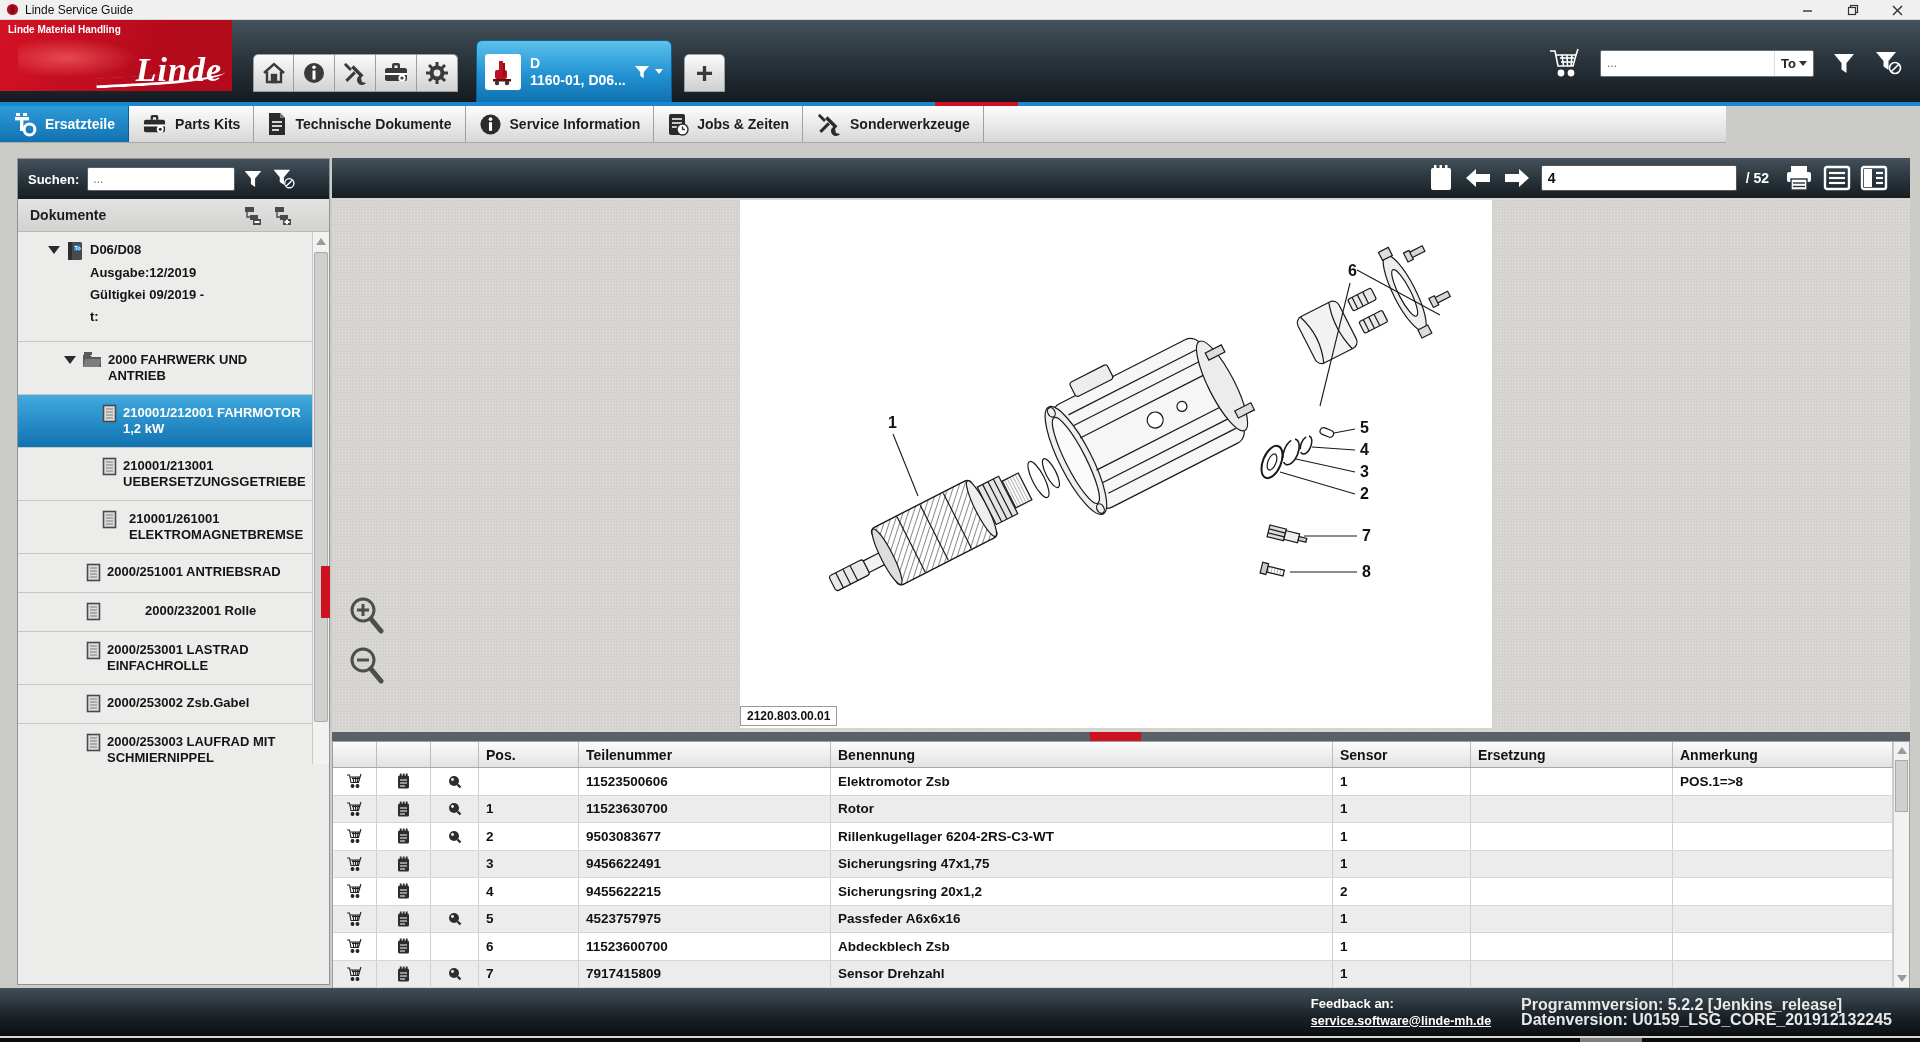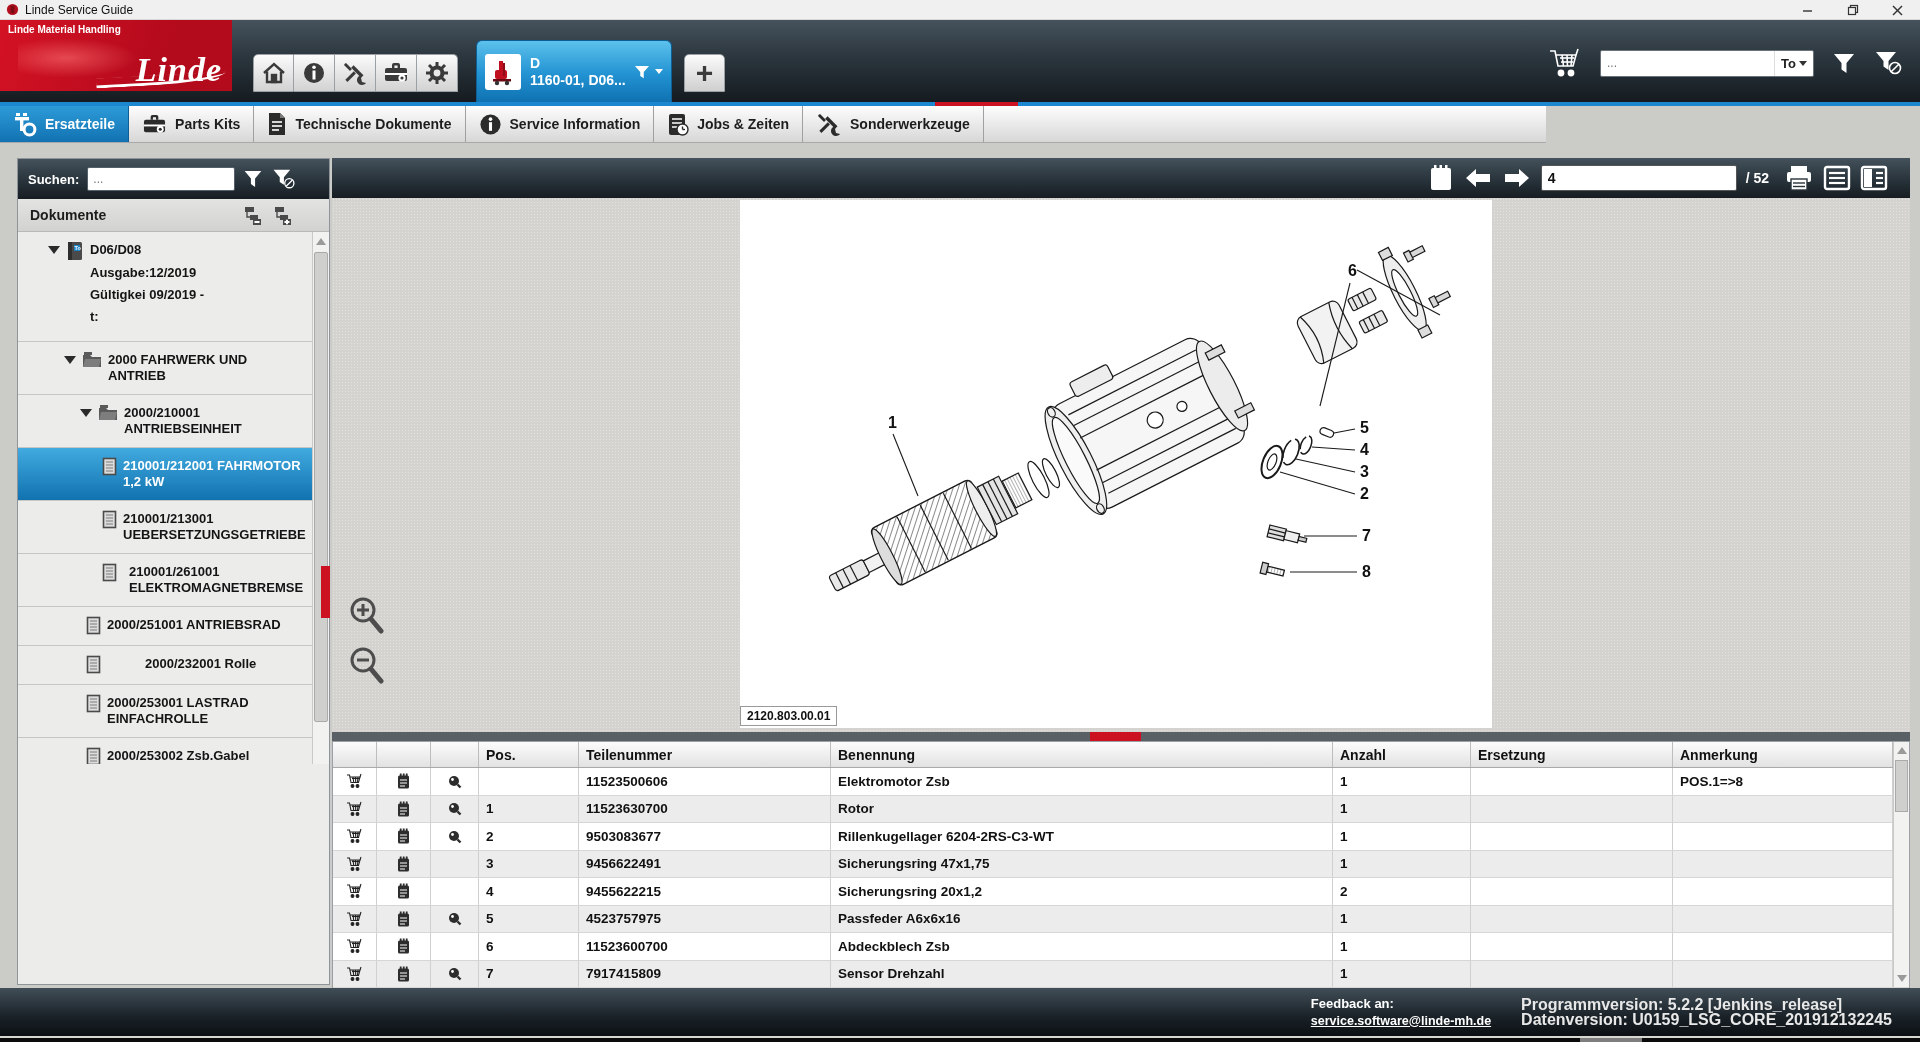--- a/index.html
+++ b/index.html
@@ -54,21 +54,21 @@
                      font-family:"Liberation Sans",sans-serif; color:#333; background:transparent; min-width:0;}
   .scope { display:flex; align-items:center; gap:3px; padding:0 6px; height:100%; border-left:1px solid #ddd;
            font-size:13px; font-weight:bold; color:#222; }
   .caret { width:0; height:0; border-left:4px solid transparent; border-right:4px solid transparent;
            border-top:5px solid #333; }
 
   .accentline { position:absolute; left:0; top:102px; width:1920px; height:4px; background:#1b87cf; }
   .accentline .redseg { position:absolute; left:935px; top:0; width:83px; height:4px; background:#cc1120; }
 
   
-  .navrow { position:absolute; left:0; top:106px; width:1546px; height:37px;
+  .navrow { position:absolute; left:0; top:106px; width:1726px; height:37px;
             background:linear-gradient(#fdfdfd,#d7d7d7); border-bottom:1px solid #a9a9a9; display:flex; }
   .navtab { display:flex; align-items:center; gap:8px; padding:0 13px; border-right:1px solid #a0a0a0;
             font-size:14px; font-weight:bold; color:#1d1d1d; }
   .navtab.active { background:linear-gradient(#2d9bd8,#1272b2); color:#fff; border-right-color:#0d5f96; }
 
   
   .sidebar { position:absolute; left:17px; top:158px; width:313px; height:827px;
              border:1px solid #8e9499; background:#ececea; }
   .sb-search { height:40px; background:linear-gradient(#45525b,#28333b 55%,#171d22);
                display:flex; align-items:center; padding:0 10px; gap:8px; }
@@ -440,31 +440,20 @@
           <div class="tree-item" style="padding-left: 46px;">
             <span class="exp"></span>
             <span class="ticon">
               <svg width="20" height="17" viewBox="0 0 20 17">
                 <path d="M1,4 H8 L10,6 H19 V16 H1 Z" fill="#5a5a5a"></path>
                 <path d="M3,8 H19 L17,16 H1 Z" fill="#7d7d7d"></path>
                 <rect x="2" y="1" width="8" height="3" fill="#5a5a5a"></rect>
               </svg>
             </span>
             <div><span>2000 FAHRWERK UND ANTRIEB</span></div>
-          </div>
-          <div class="tree-item" style="padding-left: 62px;">
-            <span class="exp"></span>
-            <span class="ticon">
-              <svg width="20" height="17" viewBox="0 0 20 17">
-                <path d="M1,4 H8 L10,6 H19 V16 H1 Z" fill="#5a5a5a"></path>
-                <path d="M3,8 H19 L17,16 H1 Z" fill="#7d7d7d"></path>
-                <rect x="2" y="1" width="8" height="3" fill="#5a5a5a"></rect>
-              </svg>
-            </span>
-            <div><span>2000/210001 ANTRIEBSEINHEIT</span></div>
           </div>
           <div class="tree-item selected" style="padding-left: 84px;">
             <span class="ticon">
               <svg width="15" height="19" viewBox="0 0 15 19">
                 <rect x="1.5" y="1.5" width="12" height="16" fill="#dcdcdc" stroke="#4a4a4a" stroke-width="1.6"></rect>
                 <g stroke="#8a8a8a" stroke-width="1.2">
                   <line x1="4" y1="5" x2="11" y2="5"></line>
                   <line x1="4" y1="8" x2="11" y2="8"></line>
                   <line x1="4" y1="11" x2="11" y2="11"></line>
                   <line x1="4" y1="14" x2="11" y2="14"></line>
@@ -767,21 +756,21 @@
 
   <div class="ptable">
     <div id="ptbody">
         <div class="prow head">
           <div></div>
           <div></div>
           <div></div>
           <div>Pos.</div>
           <div>Teilenummer</div>
           <div>Benennung</div>
-          <div>Anzahl</div>
+          <div>Sensor</div>
           <div>Ersetzung</div>
           <div>Anmerkung</div>
         </div>
         <div class="prow">
           <div class="ic">
             <svg width="17" height="16" viewBox="0 0 34 30" fill="none" stroke="#222" stroke-width="2.2">
               <path d="M2,3 H7 L10,18 H25 L28,7 H8"></path>
               <line x1="28" y1="7" x2="30" y2="1"></line>
               <line x1="12" y1="10" x2="26" y2="10"></line>
               <line x1="14" y1="7" x2="15.5" y2="18"></line>

